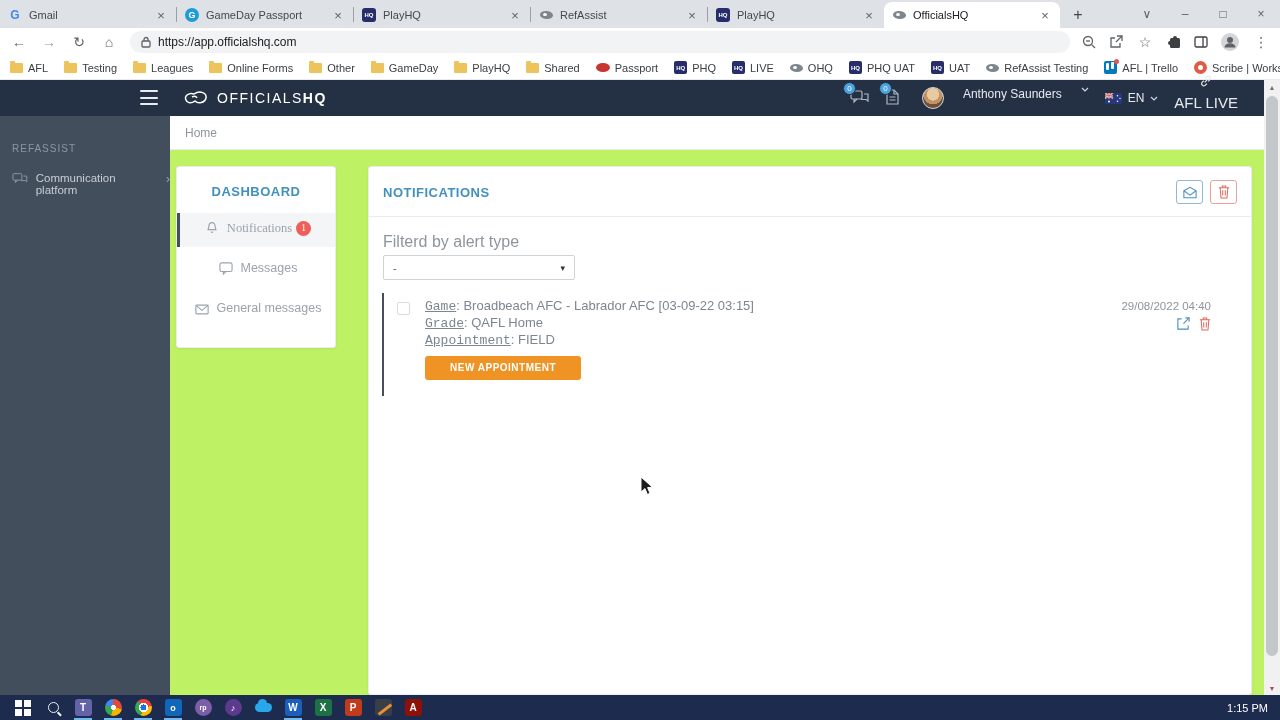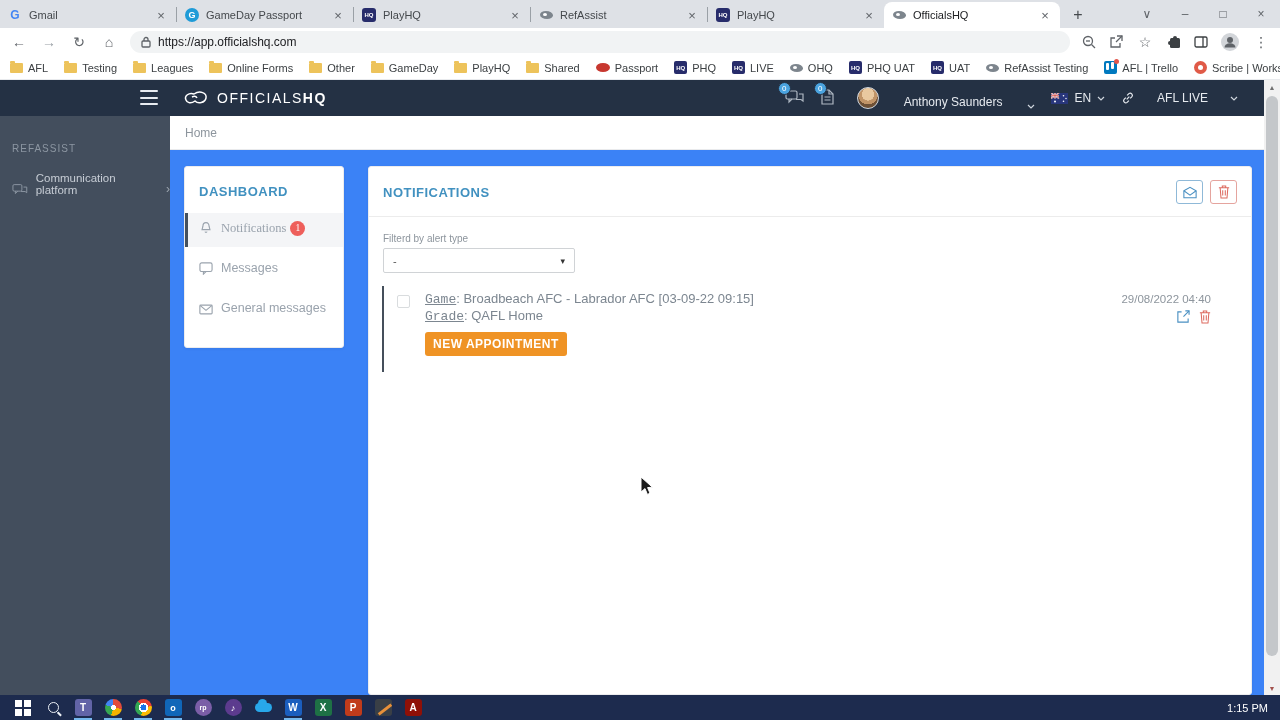--- a/index.html
+++ b/index.html
@@ -49,58 +49,58 @@
   .page { position:absolute; top:80px; left:0; width:1280px; height:615px; background:#f3f4f6; }
   .appheader { position:absolute; top:0; left:0; width:1264px; height:36px; background:#243144; display:flex; align-items:center; }
   .hamburger { position:absolute; left:140px; top:10px; width:18px; height:15px; display:flex; flex-direction:column; justify-content:space-between; }
   .hamburger i { height:2px; background:#e8ecf1; border-radius:1px; }
   .logo { position:absolute; left:183px; top:0; height:36px; display:flex; align-items:center; gap:8px; color:#fff; }
   .logo-text { font-size:14px; letter-spacing:1.5px; color:#fff; }
   .logo-text b { font-weight:bold; }
   .hdr-right { position:absolute; right:26px; top:0; height:36px; display:flex; align-items:center; gap:16px; }
   .hdr-icbadge { position:relative; width:20px; height:18px; }
   .badge-blue { position:absolute; top:-7px; left:-7px; min-width:13px; height:13px; background:#4aa3df; color:#fff; font-size:8px; border-radius:50%; display:flex; align-items:center; justify-content:center; border:1px solid #243144; }
-  .hdr-user { display:flex; align-items:flex-end; gap:25px; color:#e6eaef; font-size:12px; }
+  .hdr-user { display:flex; align-items:flex-start; gap:19px; color:#e6eaef; font-size:12px; }
   .avatar-photo { width:22px; height:22px; border-radius:50%; border:1px solid #cfd6de; background:radial-gradient(circle at 50% 32%, #e9c9a0 0 36%, #c09468 37% 58%, #6d5036 59%); }
   .hdr-lang { display:flex; align-items:center; gap:6px; color:#e6eaef; font-size:12px; }
-  .hdr-live { display:flex; align-items:center; gap:22px; color:#e6eaef; font-size:12px; }
+  .hdr-live { display:flex; align-items:center; gap:6px; color:#e6eaef; font-size:15px;flex-direction:column; }
 
   .sidebar { position:absolute; top:36px; left:0; width:170px; height:579px; background:#434e5d; }
   .sb-section { position:absolute; top:27px; left:12px; font-size:10px; letter-spacing:1px; color:#8c96a2; }
-  .sb-item { position:absolute; top:56px; left:12px; display:flex; align-items:flex-end; gap:8px; color:#c7cdd5; font-size:11.5px; }
+  .sb-item { position:absolute; top:56px; left:12px; display:flex; align-items:flex-start; gap:8px; color:#c7cdd5; font-size:11.5px; }
   .sb-chev { color:#9aa3ae; font-size:12px; }
 
-  .main { position:absolute; top:36px; left:170px; width:1094px; height:579px; background:#3b82f6; }
+  .main { position:absolute; top:36px; left:170px; width:1094px; height:579px; background:#bef264; }
   .crumbbar { position:absolute; top:0; left:0; width:1094px; height:34px; background:#fff; border-bottom:1px solid #e9eaec; }
   .crumb { position:absolute; left:15px; top:10px; font-size:12px; color:#8d959d; }
 
   .card { position:absolute; background:#fff; border:1px solid #ececee; border-radius:3px; box-shadow:0 1px 3px rgba(0,0,0,.06); }
-  .card-dash { left:14px; top:50px; width:160px; height:182px; }
+  .card-dash { left:6px; top:50px; width:160px; height:182px;text-align:center; }
   .card-title { font-size:13px; font-weight:bold; letter-spacing:.5px; color:#4191c0; }
   .dash-title { padding:17px 14px 14px; }
   .dmenu-item { display:block; padding:7px 10px 7px 11px; border-left:3px solid transparent; color:#9aa3ad; font-size:12.5px; line-height:17px; margin-bottom:6px; }
   .dmenu-item.active { border-left-color:#44505e; background:#f4f5f7;font-family:Liberation Serif, serif; }
   .dmenu-item .mi { display:inline-block; vertical-align:-3px; margin-right:8px; }
   .badge-red { display:inline-flex; align-items:center; justify-content:center; min-width:15px; height:15px; background:#ee5f5b; color:#fff; font-size:9.5px; border-radius:50%; margin-left:4px; vertical-align:1px; }
 
   .card-notif { left:198px; top:50px; width:884px; height:529px; }
   .notif-head { display:flex; align-items:center; justify-content:space-between; padding:13px 14px 12px; border-bottom:1px solid #ececec; }
   .notif-tools { display:flex; gap:7px; }
   .toolbtn { width:27px; height:24px; border-radius:3px; display:flex; align-items:center; justify-content:center; background:#fff; }
   .toolbtn.blue { border:1px solid #8fb9d8; }
   .toolbtn.red { border:1px solid #e5a49e; }
-  .filter-label { margin:16px 14px 4px; font-size:10px; color:#8d959d; }
+  .filter-label { margin:16px 14px 4px; font-size:16px; color:#8d959d; }
   .filter-select { margin:4px 14px 0; width:192px; height:25px; border:1px solid #d0d3d6; border-radius:2px; background:#fff; display:flex; align-items:center; justify-content:space-between; padding:0 9px; font-size:11px; color:#555; }
   .filter-caret { font-size:9px; color:#333; }
   .nlist { margin:13px 0 0 13px; border-left:2px solid #454f5b; padding:5px 0 16px 13px; }
   .nitem { position:relative; display:flex; align-items:flex-start; }
   .ncheck { width:13px; height:13px; border:1px solid #d9dcde; border-radius:2px; background:#fff; margin-top:4px; }
   .nbody { margin-left:15px; font-size:13px; color:#7c8690; line-height:16px; }
   .nbody .lbl { text-decoration:underline;font-family:Liberation Mono, monospace; }
-  .badge-orange { display:inline-block; margin-top:7px; background:#ef9325; color:#fff; font-size:12px; font-weight:bold; letter-spacing:.5px; padding:4px 8px; border-radius:3px; }
+  .badge-orange { display:inline-block; margin-top:7px; background:#ef9325; color:#fff; font-size:10px; font-weight:bold; letter-spacing:.5px; padding:4px 25px; border-radius:3px; }
   .nmeta { position:absolute; right:40px; top:2px; text-align:right; }
   .ntime { font-size:11.5px; color:#8d959d; }
   .nacts { margin-top:5px; display:flex; gap:9px; justify-content:flex-end; }
 
   .vscroll { position:absolute; top:0; left:1264px; width:16px; height:615px; background:#f1f1f1; }
   .vscroll .arr { position:absolute; left:0; width:16px; height:14px; font-size:7px; color:#707070; display:flex; align-items:center; justify-content:center; }
   .vscroll .arr.up { top:0; }
   .vscroll .arr.down { bottom:0; color:#a2524e; }
   .vthumb { position:absolute; left:2px; top:16px; width:12px; height:560px; background:#c4c7ca; border-radius:6px; }
 
@@ -431,22 +431,23 @@
         </div>
         <div class="filter-label">Filterd by alert type</div>
         <div class="filter-select">
           <span>-</span>
           <span class="filter-caret">▾</span>
         </div>
         <div class="nlist">
           <div class="nitem">
             <span class="ncheck"></span>
             <div class="nbody">
-              <div><span class="lbl">Game</span><span>: </span><span>Broadbeach AFC - Labrador AFC [03-09-22 09:15]</span></div>
+              <div><span class="lbl">Game</span><span>: </span><span>Broadbeach AFC - Labrador AFC [03-09-22 03:15]</span></div>
               <div><span class="lbl">Grade</span><span>: </span><span>QAFL Home</span></div>
+              <div><span class="lbl">Appointment</span><span>: </span><span>FIELD</span></div>
               <span class="badge-orange">NEW APPOINTMENT</span>
             </div>
             <div class="nmeta">
               <div class="ntime">29/08/2022 04:40</div>
               <div class="nacts">
                 <svg width="14" height="14" viewBox="0 0 15 15" fill="none" stroke="#4a90c2" stroke-width="1.2">
                     <path d="M6 2H2v11h11V9"></path>
                     <path d="M14 1 8 7"></path>
                     <path d="M10 1h4v4"></path>
                   </svg>

